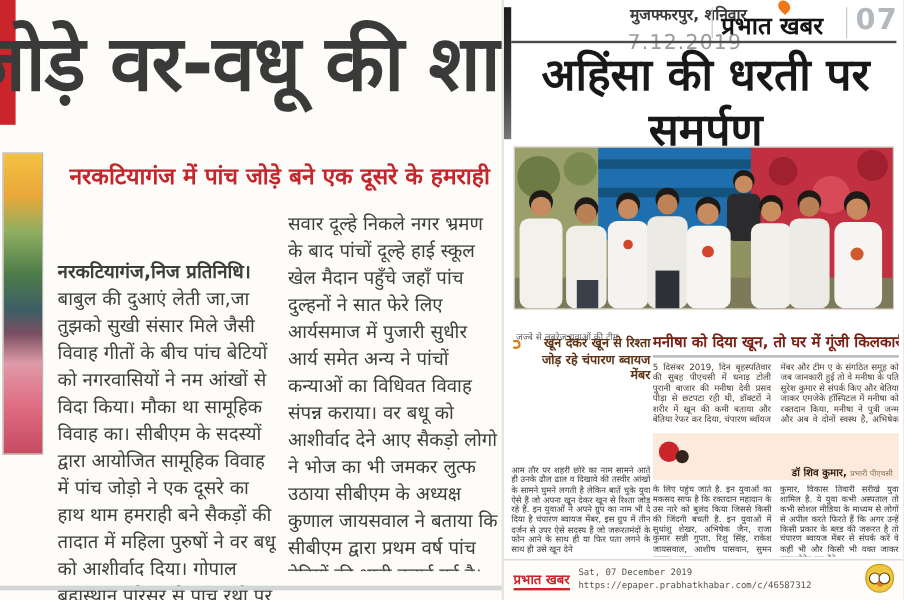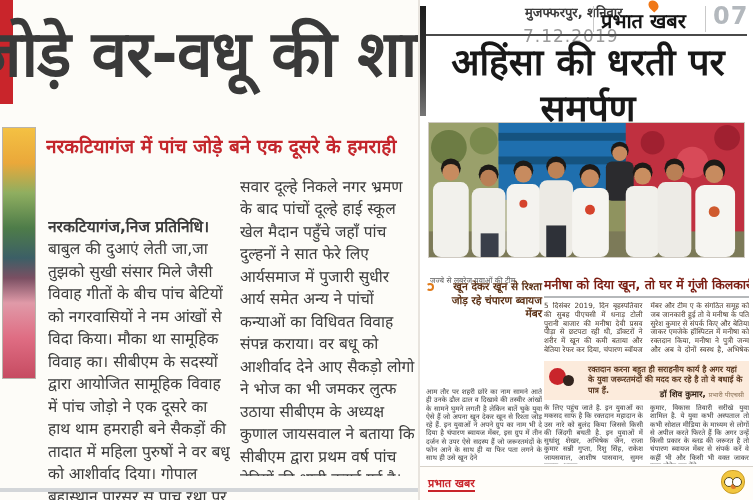--- a/index.html
+++ b/index.html
@@ -4,21 +4,21 @@
 <style>
   * { margin:0; padding:0; box-sizing:border-box; }
   body { font-family:"DejaVu Sans", sans-serif; background:#888; }
   #screenshot { position:relative; width:753px; height:500px; background:#fdfcfa; overflow:hidden; }
 
   
   .left-page { position:absolute; left:0; top:0; width:420px; height:500px; background:#fdfcf8; overflow:hidden; }
   .lp-redstrip { position:absolute; left:0; top:0; width:13px; height:104px; background:#c9252b; }
   .lp-headline-clip { position:absolute; left:0; top:-10px; width:420px; height:132px; overflow:hidden; }
   .lp-headline { position:relative; left:-26px; top:0; white-space:nowrap; font-size:64px; line-height:128px; font-weight:bold; color:#3a3a3a; letter-spacing:-1px; }
-  .lp-subhead { position:absolute; left:46px; top:133px; width:374px; font-size:19px; font-weight:bold; color:#c4262c; white-space:nowrap; overflow:hidden; }
+  .lp-subhead { position:absolute; left:46px; top:133px; width:374px; font-size:19px; font-weight:bold; color:#c4262c; white-space:nowrap; overflow:hidden;text-align:center; }
   .lp-photo { position:absolute; left:2px; top:127px; width:34px; height:252px; border:1px solid #b9b4ac;
     background:linear-gradient(180deg,#f4c143 0%,#eaa83a 14%,#8fae60 26%,#4e7c49 40%,#3c5f66 52%,#7a4f62 60%,#e09aa8 70%,#df6d83 84%,#c64b61 100%); }
   .lp-col { position:absolute; top:176px; width:182px; font-size:15.5px; line-height:1.45; color:#3d3d3d; text-align:left; height:300px; overflow:hidden; }
   .lp-col1 { left:48px;margin-top:40px; }
   .lp-col2 { left:240px; width:178px; }
   .lp-dateline { font-weight:bold; }
   .lp-bottom-rule { position:absolute; left:0; top:488px; width:420px; height:4px; background:#d3d6d9; }
 
   
   .right-page { position:absolute; left:420px; top:0; width:333px; height:500px; background:#ffffff; overflow:hidden; }
@@ -199,31 +199,34 @@
         <span>5 दिसंबर 2019, दिन बृहस्पतिवार की सुबह पीएचसी में धनाड़ टोली पुरानी बाजार की मनीषा देवी प्रसव पीड़ा से छटपटा रही थी, डॉक्टरों ने शरीर में खून की कमी बताया और बेतिया रेफर कर दिया, चंपारण ब्वॉयज मेंबर और टीम ए के संगठित समूह</span>
         <span>को जब जानकारी हुई तो वे मनीषा के पति सुरेश कुमार से संपर्क किए और बेतिया जाकर एमजेके हॉस्पिटल में मनीषा को रक्तदान किया, मनीषा ने पुत्री जन्म और अब वे दोनों स्वस्थ है, अभिषेक जैन और राजा कुमार ने मिल कर तीन यूनिट खून दिया.</span>
       </div>
     </div>
 
     <div class="quote-box">
       <div class="q-mark">
         <div class="q-c1"></div>
         <div class="q-c2"></div>
       </div>
-      <div class="q-text">रक्तदान करना बहुत ही सराहनीय कार्य है अगर यहां के युवा जरूरतमंदों की मदद कर रहे है तो वे बधाई के पात्र हैं.</div>
       <div class="q-attr">
         <b>डॉ शिव कुमार,</b>
         <span class="q-role">प्रभारी पीएचसी</span>
       </div>
     </div>
 
     <div class="rp-bodycol rp-body2">के लिए पहुंच जाते है. इन युवाओं का मकसद साफ है कि रक्तदान महादान के उस नारे को बुलंद किया जिससे किसी की जिंदगी बचती है. इन युवाओं में सुधांशु शेखर, अभिषेक जैन, राजा कुमार सन्नी गुप्ता, रिशु सिंह, राकेश जायसवाल, आशीष पासवान, सुमन कुमार, अरुण</div>
     <div class="rp-bodycol rp-body3">कुमार, विकास तिवारी सरीखे युवा शामिल है. ये युवा कभी अस्पताल तो कभी सोशल मीडिया के माध्यम से लोगों से अपील करते फिरते हैं कि अगर उन्हें किसी प्रकार के ब्लड की जरूरत है तो चंपारण ब्वायज मेंबर से संपर्क करें वे कहीं भी और किसी भी वक्त जाकर ब्लड डोनेट कर देंगे.</div>
 
     <div class="rp-footer">
       <div class="footer-logo">प्रभात खबर</div>
+      <div class="footer-text">
+        <div>Sat, 07 December 2019</div>
+        <div>https://epaper.prabhatkhabar.com/c/46587312</div>
+      </div>
       <div class="mascot">
           <div class="mascot-beak"></div>
         </div>
     </div>
   </div>
 
 </div>
 
 </body></html>

